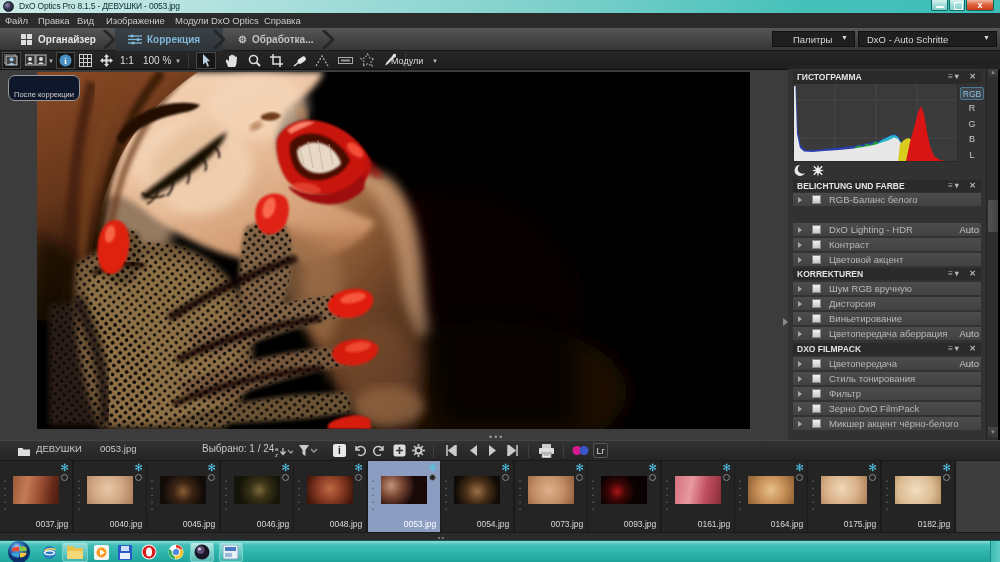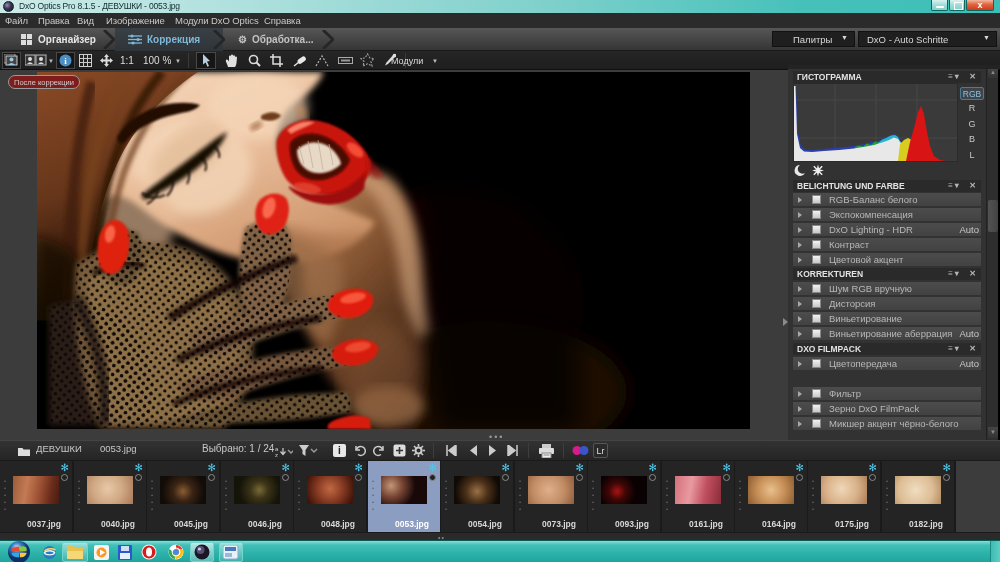--- a/index.html
+++ b/index.html
@@ -36,21 +36,21 @@
 #palbtn { left:772px; top:3px; width:83px; height:16px; background:#1f1f1f; border:1px solid #111; color:#d8d8d8; font-size:9.5px; }
 #dxobtn { left:858px; top:3px; width:139px; height:16px; background:#1f1f1f; border:1px solid #111; color:#d8d8d8; font-size:9.5px; }
 
 
 #toolbar { left:0; top:51px; width:1000px; height:19px; background:linear-gradient(180deg,#262626,#1e1e1e); border-bottom:1px solid #101010; color:#ccc;}
 .tbox { position:absolute; top:1px; height:17px; background:#161616; border:1px solid #484848; }
 
 
 #canvas { left:0; top:70px; width:788px; height:370px; background:#3c3c3c; }
 #photo { left:37px; top:2px; width:713px; height:357px; background:#000; overflow:hidden;}
-#tooltip { left:8px; top:5px; height:14px; padding:0 5px; background:#7f1d1d; border:1px solid #9a9a9a; border-radius:7px; color:#cfcfcf; font-size:7.5px; line-height:13px;}
+#tooltip { left:8px; top:5px; height:14px; padding:12px 5px; background:#0f172a; border:1px solid #9a9a9a; border-radius:7px; color:#cfcfcf; font-size:7.5px; line-height:13px;}
 #cdots { left:489px; top:362px; color:#999; font-size:9px; letter-spacing:2px;}
 #collarrow { left:783px; top:248px; width:0; height:0; border-top:4px solid transparent; border-bottom:4px solid transparent; border-left:5px solid #8a8a8a;}
 
 
 #rpanel { left:788px; top:65px; width:198px; height:375px; background:#323232; }
 .phead { position:absolute; left:5px; width:188px; height:12px; background:#2a2a2a; color:#e2e2e2; font-size:8.5px; font-weight:bold; line-height:12px; padding-left:4px;}
 .phead .hicons { position:absolute; right:3px; top:0; color:#b5b5b5; font-size:8px; letter-spacing:2px;}
 .prow { position:absolute; left:5px; width:188px; height:13px;
   background:linear-gradient(180deg,#4c4c4c 0%,#424242 100%); color:#b8b8b8; font-size:9.5px; line-height:13px;}
 .prow .tri { position:absolute; left:5px; top:4px; width:0; height:0; border-top:3px solid transparent; border-bottom:3px solid transparent; border-left:4px solid #a8a8a8;}
@@ -71,21 +71,21 @@
 #rthumb { position:absolute; left:1px; top:135px; width:10px; height:32px; background:linear-gradient(90deg,#525252,#434343); border-radius:2px;}
 
 
 #filmbar { left:0; top:440px; width:1000px; height:20px; background:linear-gradient(180deg,#323232 0%,#252525 100%); border-top:1px solid #444; color:#c8c8c8; font-size:10px;}
 .fb { position:absolute; top:2px; }
 
 
 #filmstrip { left:0; top:460px; width:1000px; height:73px; background:#1a1a1a; }
 .cell { position:absolute; top:1px; width:72px; height:71px; background:#242424; }
 .cell .thumb { position:absolute; left:13px; top:15px; width:46px; height:28px; background:#111; }
-.cell .fname { position:absolute; left:8px; top:58px; width:72px; text-align:center; color:#d8d8d8; font-size:8.5px;font-weight:bold; }
+.cell .fname { position:absolute; left:16px; top:58px; width:72px; text-align:center; color:#d8d8d8; font-size:8.5px; }
 .cell .star { position:absolute; right:3px; top:1px; color:#52c6e8; font-size:10px; }
 .cell .badge { position:absolute; right:4px; top:13px; width:7px; height:7px; border-radius:50%; background:#222; border:1px solid #8a8a8a;}
 .cell .ldots { position:absolute; left:4px; top:17px; width:3px; color:#666; font-size:6px; line-height:7px;}
 #fsend { left:956px; top:1px; width:44px; height:71px; background:#3c3c3c; }
 
 
 #bstrip { left:0; top:533px; width:1000px; height:7px; background:#2a2a2a; }
 #bstrip .hdots { position:absolute; left:438px; top:1px; color:#888; font-size:7px; letter-spacing:1px;}
 
 
@@ -390,25 +390,20 @@
           </g>
         </g>
       </svg>
 
   <div class="phead" style="top:115px">BELICHTUNG UND FARBE<span class="hicons">≡▾ &nbsp;✕</span></div>
   <div class="prow" style="top:128px">
         <div class="tri"></div>
         <div class="cb"></div>
         <div class="lbl">RGB-Баланс белого</div>
       </div>
-  <div class="prow" style="top:143px">
-        <div class="tri"></div>
-        <div class="cb"></div>
-        <div class="lbl">Экспокомпенсация</div>
-      </div>
   <div class="prow" style="top:158px">
         <div class="tri"></div>
         <div class="cb"></div>
         <div class="lbl">DxO Lighting - HDR</div>
         <div class="auto">Auto</div>
       </div>
   <div class="prow" style="top:173px">
         <div class="tri"></div>
         <div class="cb"></div>
         <div class="lbl">Контраст</div>
@@ -431,30 +426,35 @@
         <div class="lbl">Дисторсия</div>
       </div>
   <div class="prow" style="top:247px">
         <div class="tri"></div>
         <div class="cb"></div>
         <div class="lbl">Виньетирование</div>
       </div>
   <div class="prow" style="top:262px">
         <div class="tri"></div>
         <div class="cb"></div>
-        <div class="lbl">Виньетирование аберрация</div>
+        <div class="lbl">Цветопередача аберрация</div>
         <div class="auto">Auto</div>
       </div>
 
   <div class="phead" style="top:278px">DXO FILMPACK<span class="hicons">≡▾ &nbsp;✕</span></div>
   <div class="prow" style="top:292px">
         <div class="tri"></div>
         <div class="cb"></div>
         <div class="lbl">Цветопередача</div>
         <div class="auto">Auto</div>
+      </div>
+  <div class="prow" style="top:307px">
+        <div class="tri"></div>
+        <div class="cb"></div>
+        <div class="lbl">Стиль тонирования</div>
       </div>
   <div class="prow" style="top:322px">
         <div class="tri"></div>
         <div class="cb"></div>
         <div class="lbl">Фильтр</div>
       </div>
   <div class="prow" style="top:337px">
         <div class="tri"></div>
         <div class="cb"></div>
         <div class="lbl">Зерно DxO FilmPack</div>

